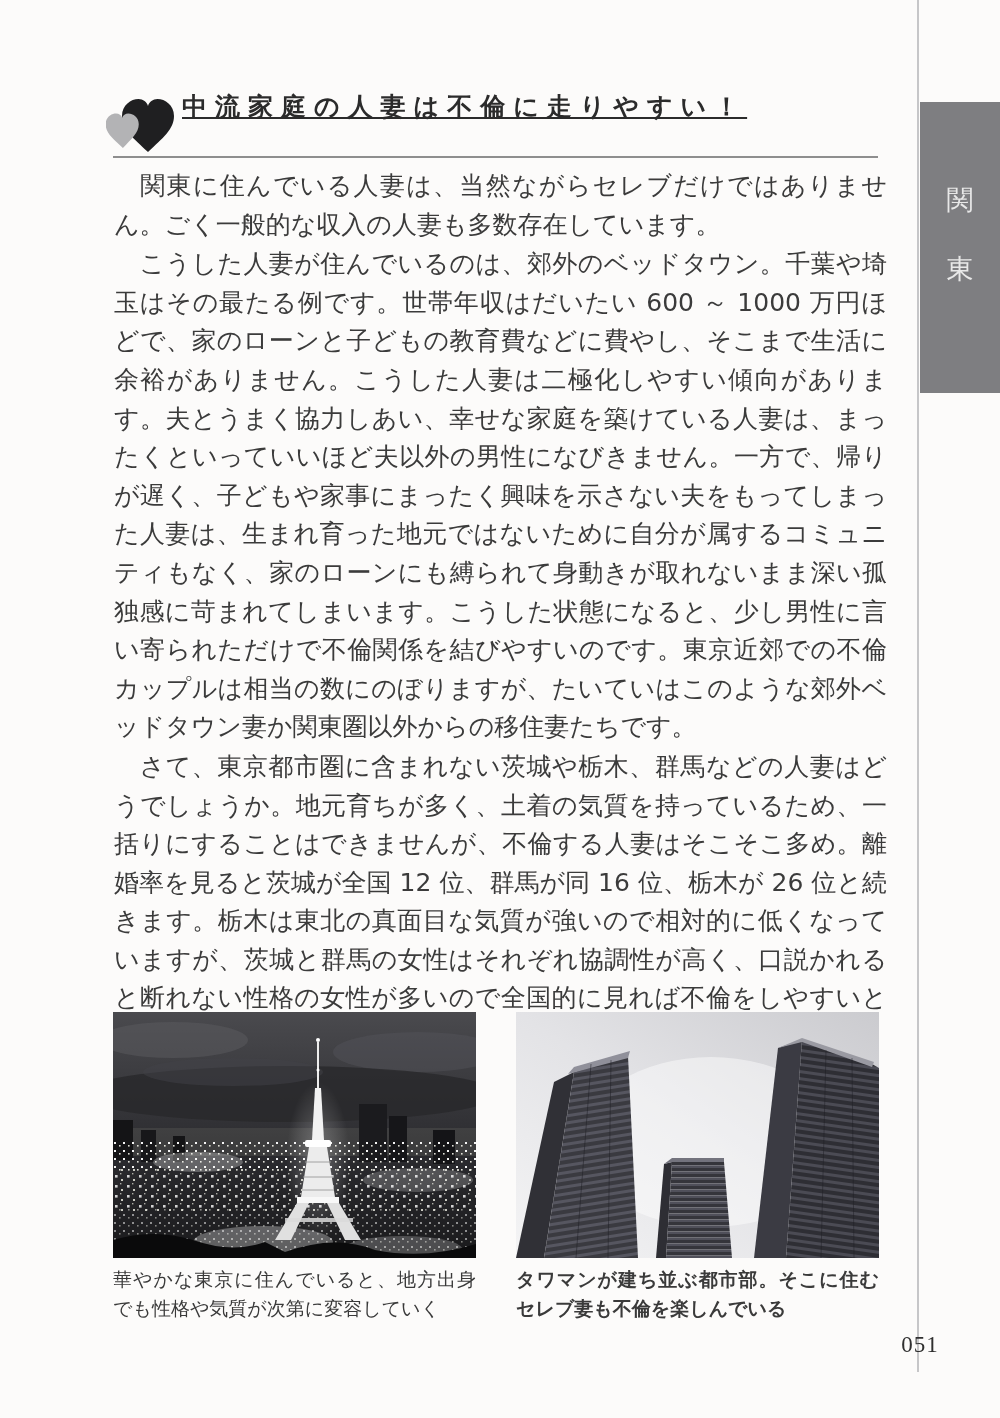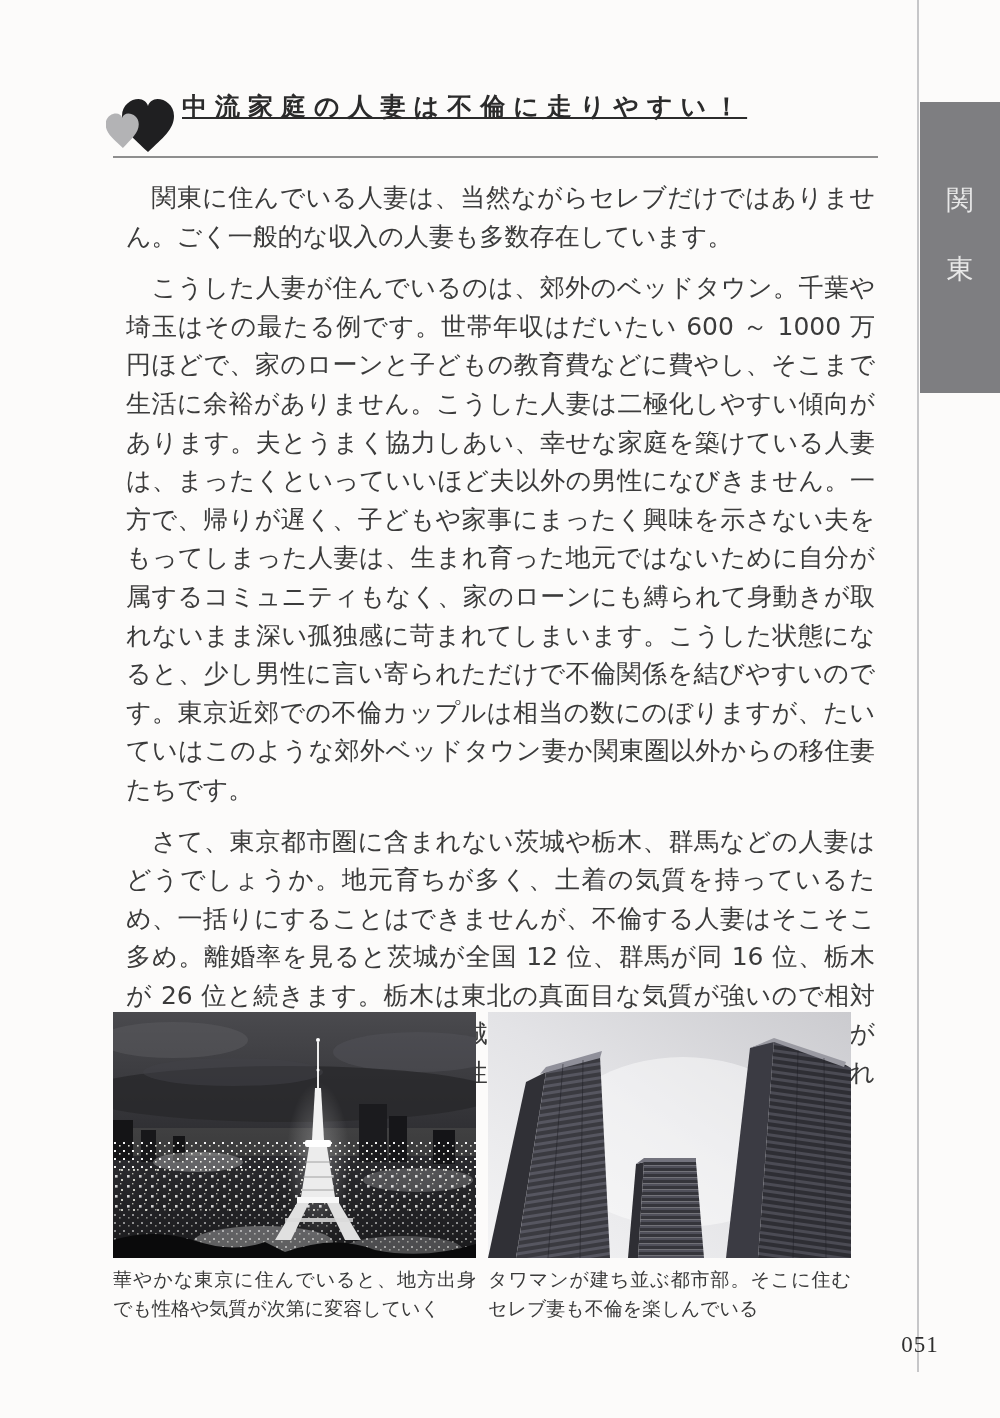--- a/index.html
+++ b/index.html
@@ -32,24 +32,24 @@
     text-decoration:underline;
   }
   .title-rule{
     position:absolute;left:9px;top:68px;width:765px;height:2px;background:#8e8e8e;
   }
   .article{
     position:absolute;left:113px;top:166px;width:775px;
     font-size:25px;line-height:38.6px;color:#3b3b3b;
     text-align:justify;text-align-last:left;
   }
-  .article p{margin:13px;}
+  .article p{margin:1px;}
   .figure-row figure{margin:0;padding:0;position:absolute;width:363px;}
   #figure-1{left:113px;top:1012px;}
-  #figure-2{left:488px;top:1012px;}
+  #figure-2{left:516px;top:1012px;font-weight:bold;}
   .photo{width:363px;height:246px;display:block;}
   figcaption{
     margin-top:7px;font-size:19px;line-height:29px;color:#3a3a3a;
     text-align:justify;text-align-last:left;
   }
   .page-number{
     position:absolute;left:880px;top:1332px;width:80px;text-align:center;
     font-family:Liberation Serif, serif;
     font-size:23px;letter-spacing:1px;color:#2f2f2f;
   }

